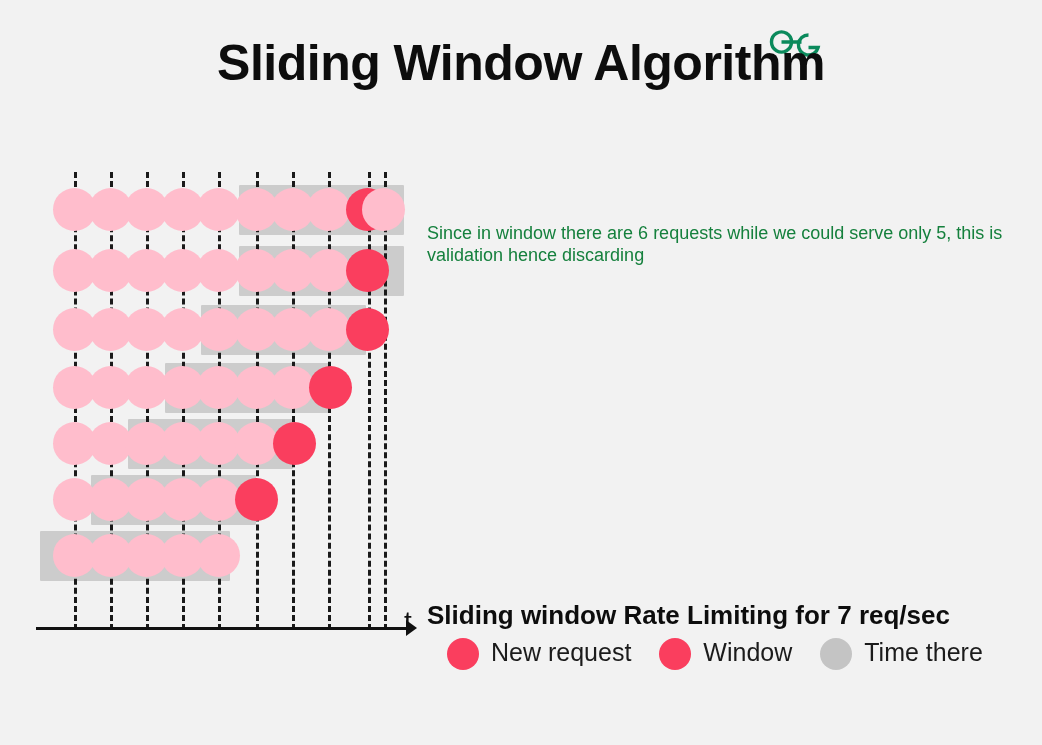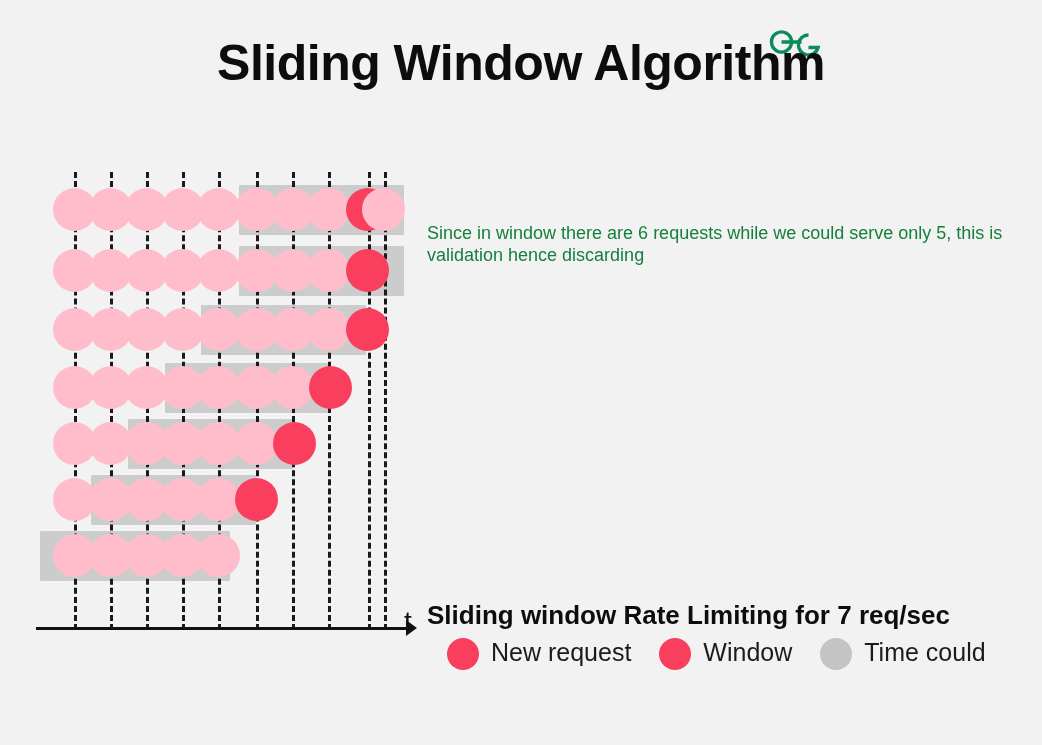--- a/index.html
+++ b/index.html
@@ -225,17 +225,17 @@
     <div class="legend-item">
       <span class="legend-swatch" style="background:#fa3e5e;"></span>
       <span class="legend-text">New request</span>
     </div>
     <div class="legend-item">
       <span class="legend-swatch" style="background:#fa3e5e;"></span>
       <span class="legend-text">Window</span>
     </div>
     <div class="legend-item">
       <span class="legend-swatch" style="background:#c4c4c4;"></span>
-      <span class="legend-text">Time could</span>
+      <span class="legend-text">Time there</span>
     </div>
   </div>
 
 </div>
 
 </body></html>

